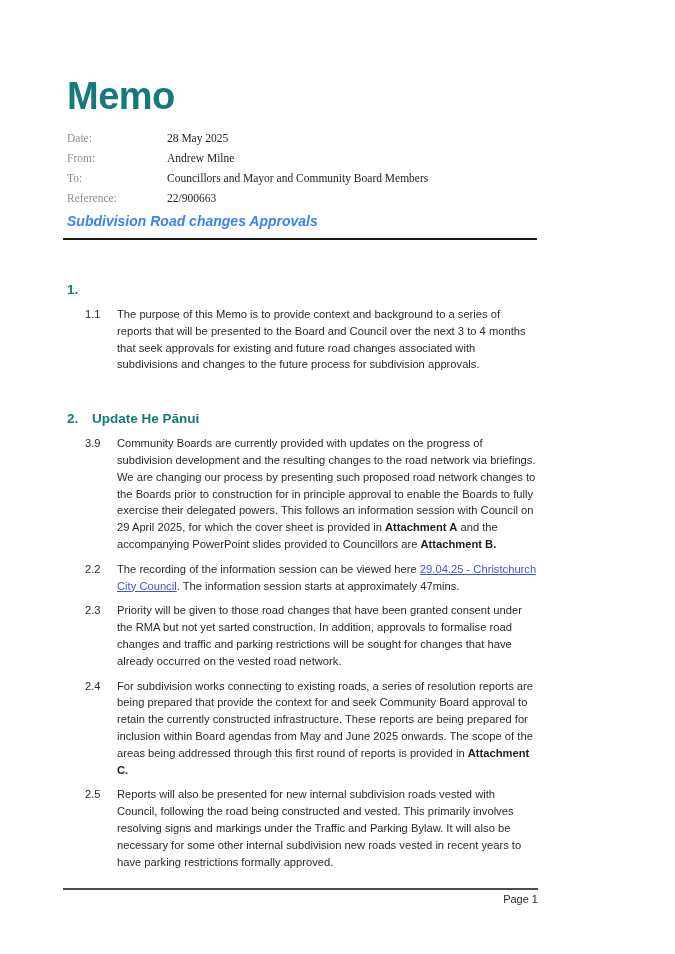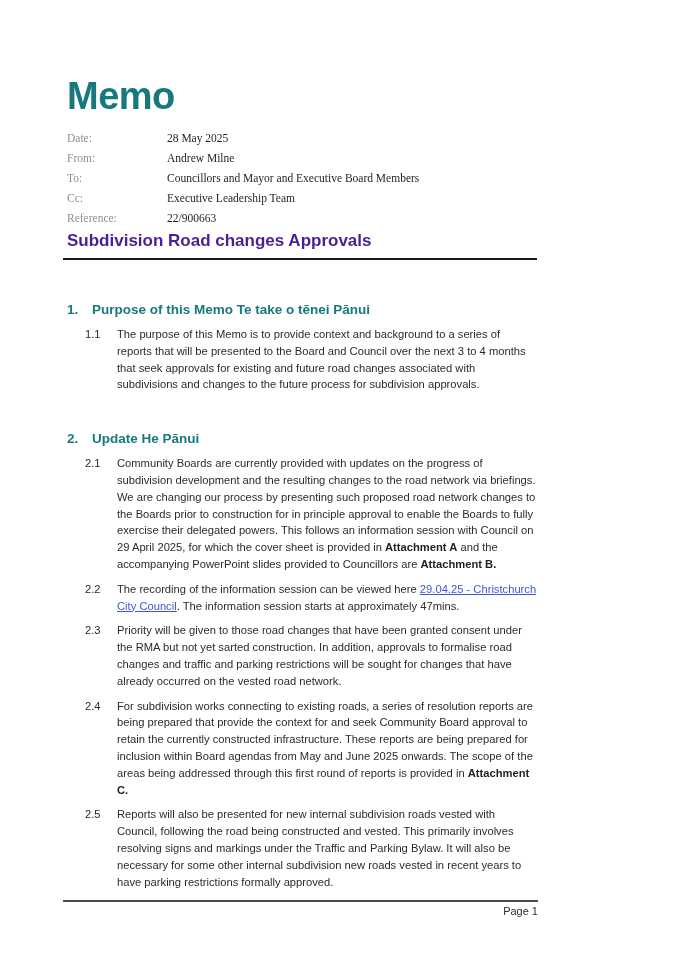--- a/index.html
+++ b/index.html
@@ -30,28 +30,29 @@
     line-height: 20px;
     font-family: Liberation Serif, serif;
   }
   .meta-label {
     width: 100px;
     color: #8f8f8f;
     flex: 0 0 100px;
   }
   .meta-value { color: #1f1f1f; }
   .subject {
-    color: #4c1d95;
-    font-size: 17px;
+    color: #3b82f6;
+    font-size: 14px;
     font-weight: 700;
     line-height: 22px;
     padding-bottom: 6px;
     border-bottom: 2px solid #1a1a1a;
     margin-left: -4px;
     padding-left: 4px;
+    font-style: italic;
   }
   .memo-section { margin-top: 40px; }
   .memo-section + .memo-section { margin-top: 36px; }
   .section-heading {
     display: flex;
     color: #17797d;
     font-size: 13.5px;
     font-weight: 700;
     line-height: 19px;
     margin-bottom: 7px;
@@ -67,21 +68,21 @@
   .item-number { flex: 0 0 32px; }
   .item-text { flex: 1 1 auto; max-width: 492px; }
   .item-text strong { font-weight: 700; color: #1f1f1f; text-align: center; }
   .item-text a {
     color: #3f56d3;
     text-decoration: underline;
   }
   .footer {
     position: absolute;
     left: 63px; right: 62px;
-    bottom: 36px;
+    bottom: 48px;
   }
   .footer-line {
     border-top: 2px solid #4d4d4d;
     margin-bottom: 2px;
   }
   .page-number {
     text-align: right;
     font-size: 11px;
     color: #2b2b2b;
     line-height: 14px;
@@ -98,52 +99,47 @@
     <div class="meta-row">
       <span class="meta-label">Date:</span>
       <span class="meta-value">28 May 2025</span>
     </div>
     <div class="meta-row">
       <span class="meta-label">From:</span>
       <span class="meta-value">Andrew Milne</span>
     </div>
     <div class="meta-row">
       <span class="meta-label">To:</span>
-      <span class="meta-value">Councillors and Mayor  and Executive Board Members</span>
-    </div>
-    <div class="meta-row">
-      <span class="meta-label">Cc:</span>
-      <span class="meta-value">Executive Leadership Team</span>
+      <span class="meta-value">Councillors and Mayor  and Community Board Members</span>
     </div>
     <div class="meta-row">
       <span class="meta-label">Reference:</span>
       <span class="meta-value">22/900663</span>
     </div>
   </div>
 
   <h2 class="subject">Subdivision Road changes Approvals</h2>
 
   <div id="sections">
       <section class="memo-section">
         <h3 class="section-heading">
           <span class="section-number">1.</span>
-          <span class="section-title">Purpose of this Memo Te take o tēnei Pānui</span>
         </h3>
         <div class="item-row">
           <span class="item-number">1.1</span>
           <p class="item-text"><span>The purpose of this Memo is to provide context and background to a series of reports that will be presented to the Board and Council over the next 3 to 4 months that seek approvals for existing and future road changes associated with subdivisions and changes to the future process for subdivision approvals.</span></p>
         </div>
       </section>
       <section class="memo-section">
         <h3 class="section-heading">
           <span class="section-number">2.</span>
           <span class="section-title">Update He Pānui</span>
         </h3>
         <div class="item-row">
-          <span class="item-number">2.1</span>
+          <span class="item-number">3.9</span>
           <p class="item-text"><span>Community Boards are currently provided with updates on the progress of subdivision development and the resulting changes to the road network via briefings.   We are changing our process by presenting such proposed road network changes to the Boards prior to construction for in principle approval to enable the Boards to fully exercise their delegated powers. This follows an information session with Council on 29 April 2025, for which the cover sheet is provided in </span><strong>Attachment A</strong><span> and the accompanying PowerPoint slides provided to Councillors are </span><strong>Attachment B.</strong></p>
         </div>
         <div class="item-row">
           <span class="item-number">2.2</span>
           <p class="item-text"><span>The recording of the information session can be viewed here </span><a href="#">29.04.25 - Christchurch City Council</a><span>.  The information session starts at approximately 47mins.</span></p>
         </div>
         <div class="item-row">
           <span class="item-number">2.3</span>
           <p class="item-text"><span>Priority will be given to those road changes that have been granted consent under the RMA but not yet sarted construction. In addition, approvals to formalise road changes and traffic and parking restrictions will be sought for changes that have already occurred on the vested road network.</span></p>
         </div>

